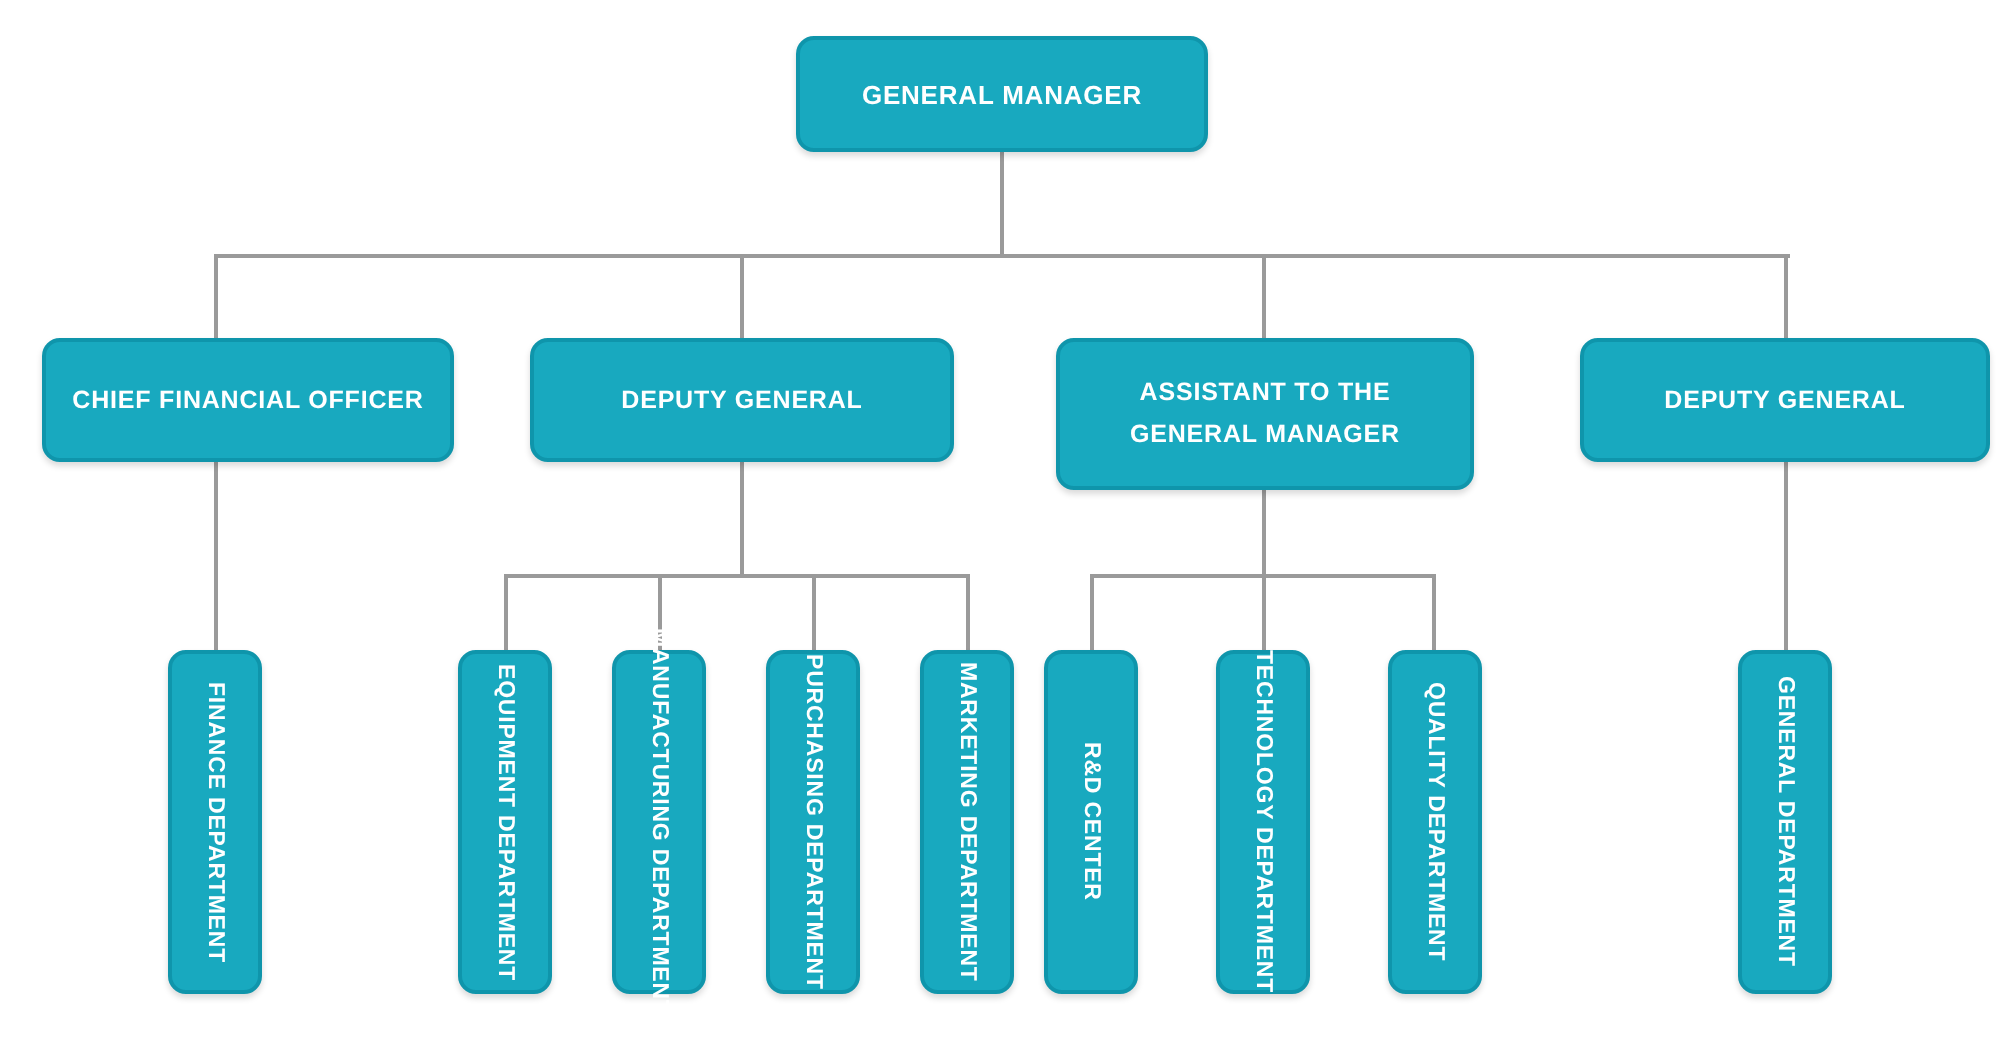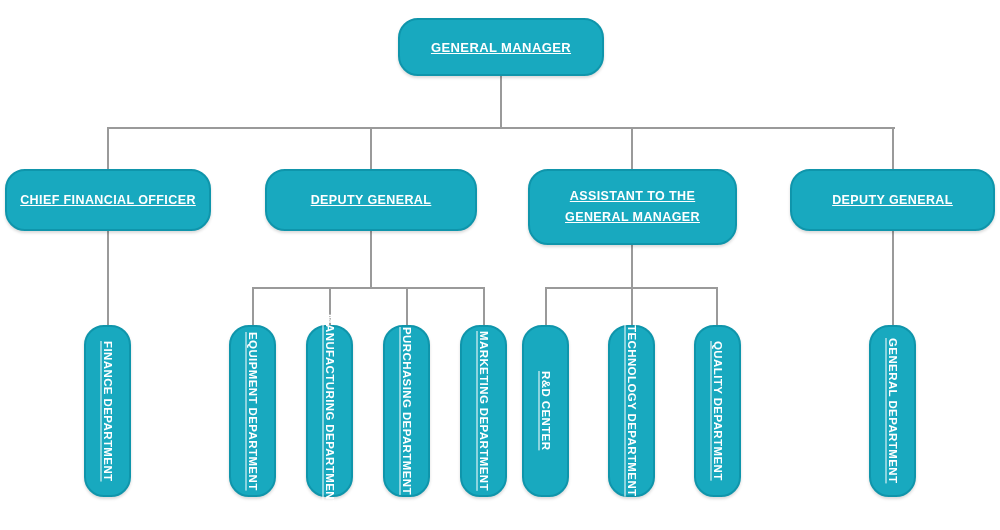--- a/index.html
+++ b/index.html
@@ -19,31 +19,30 @@
     font-family:"Liberation Sans",sans-serif;
     overflow:hidden;
   }
   .conn{position:absolute;background:var(--connector);}
   .conn.v{width:2px;}
   .conn.h{height:2px;}
   .node{
     position:absolute;
     background:var(--node-fill);
     border:2px solid var(--node-border);
-    border-radius:20px;
+    border-radius:9px;
     color:var(--text);
     display:flex;
     flex-direction:column;
     align-items:center;
     justify-content:center;
     text-align:center;
     box-shadow:0 2px 3px rgba(0,0,0,0.15);
     font-weight:bold;
     letter-spacing:.4px;
-    text-decoration:underline;
   }
   .h-node{font-size:12.5px;line-height:21px;}
   .h-node.top{font-size:13px;}
   .v-node{flex-direction:row;}
   .v-node .vtext{
     writing-mode:vertical-rl;
     white-space:nowrap;
     font-size:11.5px;
     letter-spacing:.4px;
   }
@@ -71,21 +70,21 @@
   <div class="conn h" style="left:545px;top:287px;width:173px;"></div>
   <div class="conn v" style="left:545px;top:288px;height:37px;"></div>
   <div class="conn v" style="left:631px;top:288px;height:37px;"></div>
   <div class="conn v" style="left:716px;top:288px;height:37px;"></div>
   <div class="conn v" style="left:892px;top:231px;height:94px;"></div>
 
   <div class="node h-node top" style="left:398px;top:18px;width:206px;height:58px;">
     <span>GENERAL MANAGER</span>
   </div>
 
-  <div class="node h-node" style="left:5px;top:169px;width:206px;height:62px;">
+  <div class="node h-node" style="left:21px;top:169px;width:206px;height:62px;">
     <span>CHIEF FINANCIAL OFFICER</span>
   </div>
   <div class="node h-node" style="left:265px;top:169px;width:212px;height:62px;">
     <span>DEPUTY GENERAL</span>
   </div>
   <div class="node h-node" style="left:528px;top:169px;width:209px;height:76px;">
     <span>ASSISTANT TO THE</span>
     <span>GENERAL MANAGER</span>
   </div>
   <div class="node h-node" style="left:790px;top:169px;width:205px;height:62px;">

